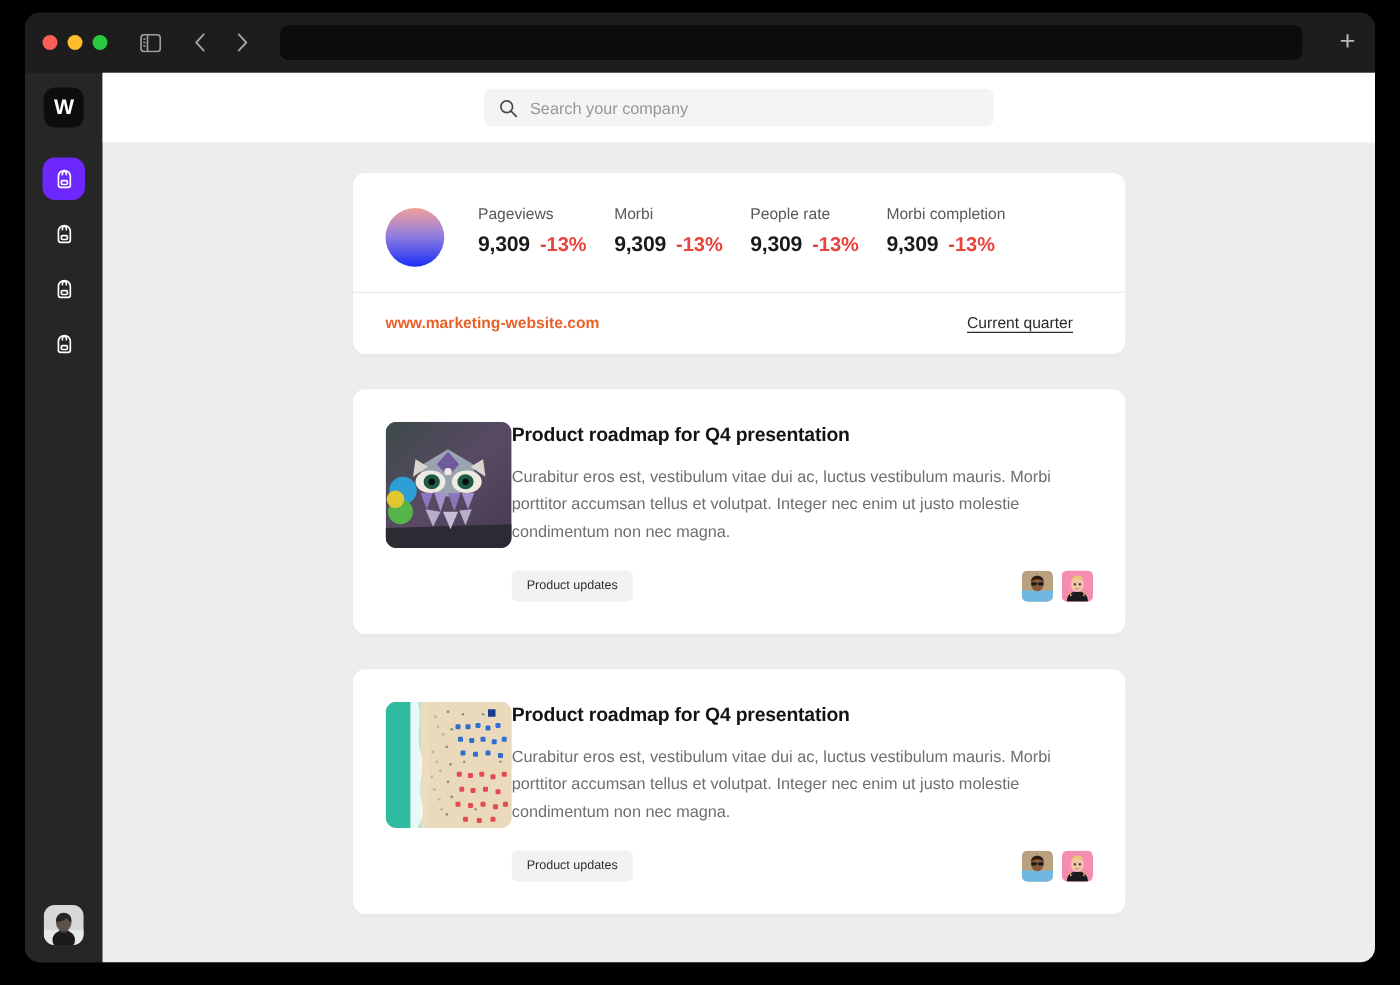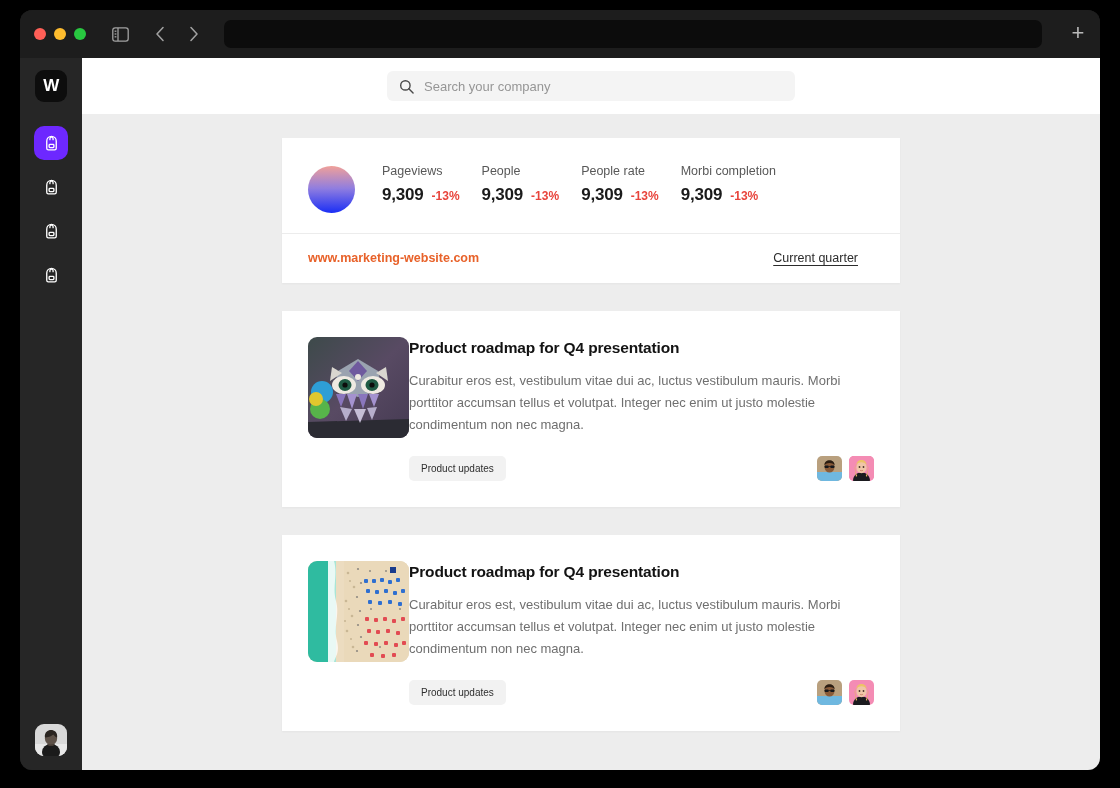--- a/index.html
+++ b/index.html
@@ -203,21 +203,21 @@
   .page-content {
     flex: 1;
     overflow-y: auto;
     padding: 24px 0 40px 0;
   }
 
   .card {
     width: 618px;
     margin: 0 auto 28px auto;
     background: #ffffff;
-    border-radius: 0;
+    border-radius: 10px;
     box-shadow: 0 1px 2px rgba(0,0,0,0.04);
   }
 
   
   .stats-card { padding: 0; }
 
   .stats-top {
     display: flex;
     align-items: flex-start;
     padding: 26px 26px 20px 26px;
@@ -250,21 +250,21 @@
     align-items: baseline;
     gap: 8px;
   }
   .stat-value {
     font-size: 17px;
     font-weight: bold;
     color: #1b1b1b;
     letter-spacing: -0.2px;
   }
   .stat-delta {
-    font-size: 12px;
+    font-size: 16px;
     font-weight: bold;
     color: #e8443c;
   }
 
   .stats-bottom {
     display: flex;
     align-items: flex-start;
     justify-content: space-between;
     padding: 17px 42px 18px 26px;
   }
@@ -456,21 +456,21 @@
 
             <div class="stat">
               <div class="stat-label">Pageviews</div>
               <div class="stat-row">
                 <span class="stat-value">9,309</span>
                 <span class="stat-delta">-13%</span>
               </div>
             </div>
 
             <div class="stat">
-              <div class="stat-label">People</div>
+              <div class="stat-label">Morbi</div>
               <div class="stat-row">
                 <span class="stat-value">9,309</span>
                 <span class="stat-delta">-13%</span>
               </div>
             </div>
 
             <div class="stat">
               <div class="stat-label">People rate</div>
               <div class="stat-row">
                 <span class="stat-value">9,309</span>

